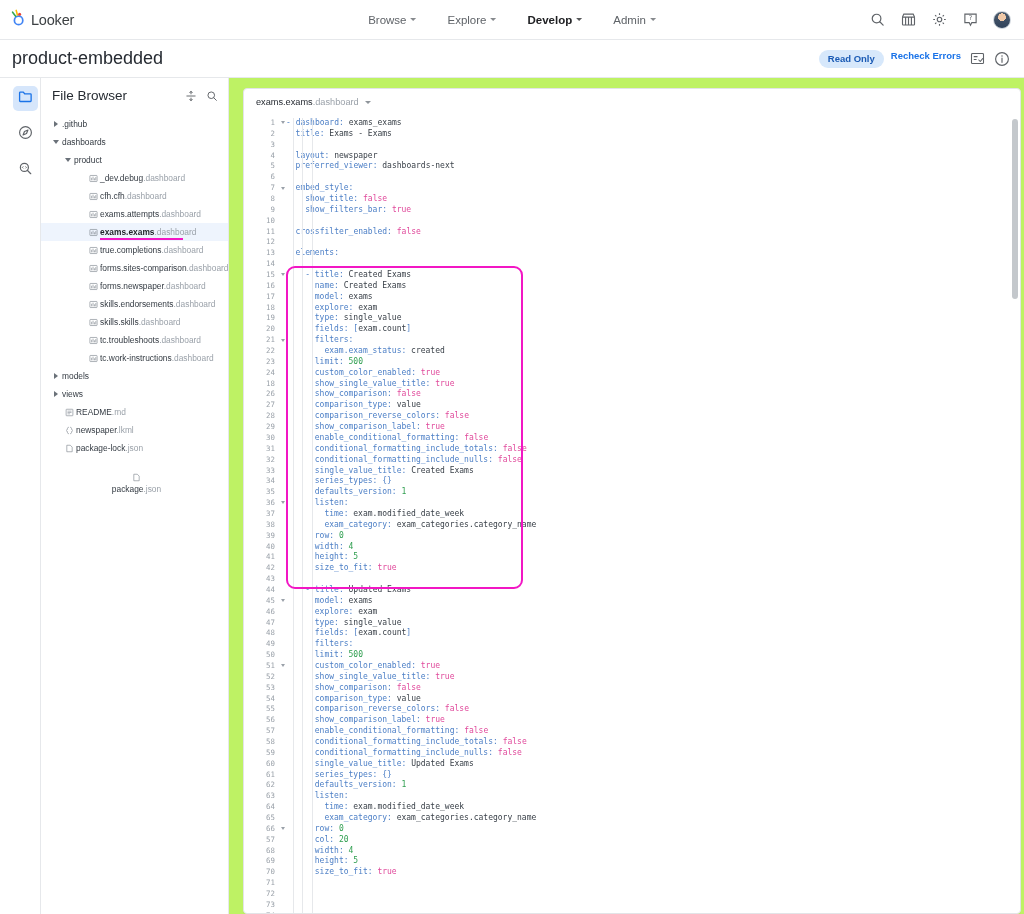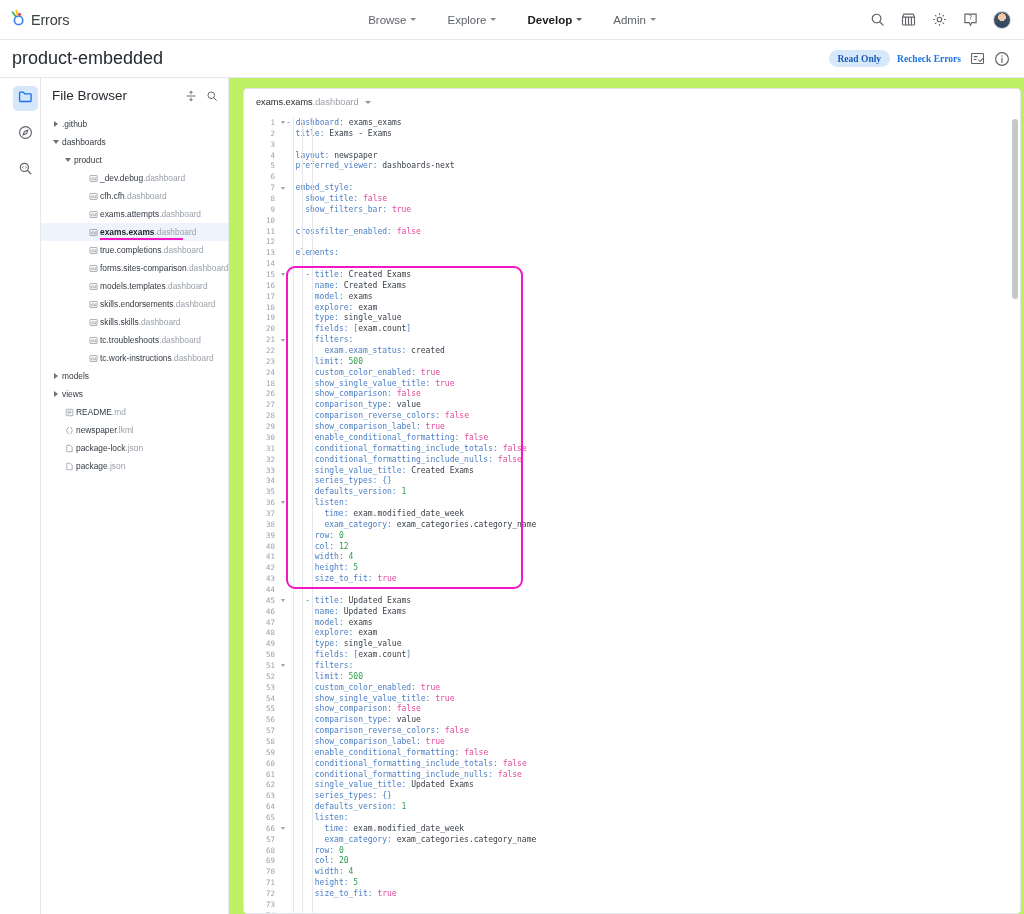--- a/index.html
+++ b/index.html
@@ -43,21 +43,21 @@
     border:1px solid #cfd6dd; cursor:pointer; overflow:hidden;
   }
 
   
   #projbar {
     height:38px; width:100%;
     background:#fff; border-bottom:1px solid #e6e8eb;
     display:flex; align-items:center; padding:0 13px 0 12px;
   }
   #proj-title { font-size:18px; color:#262b32; font-weight:400; }
-  #proj-right { margin-left:auto; display:flex; align-items:center; gap:7px;font-family:Liberation Serif, serif; }
+  #proj-right { margin-left:auto; display:flex; gap:7px; }
   #readonly-badge {
     background:#d7e8fb; color:#1a5ab4; font-size:9.5px; font-weight:bold;
     padding:3.5px 9px; border-radius:10px; cursor:pointer; white-space:nowrap;
   }
   #recheck-link { color:#1a73e8; font-size:9.5px; font-weight:bold; cursor:pointer; white-space:nowrap; }
   .sq-ic { width:18px;height:18px; color:#5f6368; display:flex;align-items:center;justify-content:center; cursor:pointer; }
 
   
   #workspace { display:flex; height:836px; width:100%; background:#bef264;margin-left:10px; }
 
@@ -156,21 +156,21 @@
 <div id="topnav">
   <div id="logo-area">
     <span>
       <svg width="15" height="17" viewBox="0 0 15 17">
         <circle cx="7.6" cy="11.4" r="4.2" fill="none" stroke="#4285f4" stroke-width="1.7"></circle>
         <path d="M4.6 7.2 L1.6 3.2" stroke="#34a853" stroke-width="1.6" stroke-linecap="round"></path>
         <path d="M6.4 6.0 L5.2 1.4" stroke="#fbbc04" stroke-width="1.6" stroke-linecap="round"></path>
         <circle cx="8.6" cy="5.2" r="1.5" fill="#ea4335"></circle>
       </svg>
     </span>
-    <span id="logo-text">Errors</span>
+    <span id="logo-text">Looker</span>
   </div>
 
   <div id="nav-center">
     <div class="nav-item">
       <span>Browse</span>
       <i class="caret"></i>
     </div>
     <div class="nav-item">
       <span>Explore</span>
       <i class="caret"></i>
@@ -366,21 +366,21 @@
           <span class="fname"><span class="base">forms.sites-comparison</span><span class="ext">.dashboard</span></span>
         </div>
         <div class="tree-row" style="padding-left: 32px;">
           <span class="tw"></span>
           <span class="ficon">
             <svg width="9" height="9" viewBox="0 0 16 16" fill="none" stroke="currentColor" stroke-width="1.1">
               <rect x="1.6" y="2.6" width="12.8" height="10.8" rx="1"></rect>
               <path d="M4.6 10.6V7.4M7.2 10.6V5.4M9.8 10.6V8.4M12 10.6V6.2" stroke-width="1.1" stroke-linecap="round"></path>
             </svg>
           </span>
-          <span class="fname"><span class="base">models.templates</span><span class="ext">.dashboard</span></span>
+          <span class="fname"><span class="base">forms.newspaper</span><span class="ext">.dashboard</span></span>
         </div>
         <div class="tree-row" style="padding-left: 32px;">
           <span class="tw"></span>
           <span class="ficon">
             <svg width="9" height="9" viewBox="0 0 16 16" fill="none" stroke="currentColor" stroke-width="1.1">
               <rect x="1.6" y="2.6" width="12.8" height="10.8" rx="1"></rect>
               <path d="M4.6 10.6V7.4M7.2 10.6V5.4M9.8 10.6V8.4M12 10.6V6.2" stroke-width="1.1" stroke-linecap="round"></path>
             </svg>
           </span>
           <span class="fname"><span class="base">skills.endorsements</span><span class="ext">.dashboard</span></span>
@@ -449,21 +449,21 @@
         </div>
         <div class="tree-row" style="padding-left: 8px;">
           <span class="tw"></span>
           <span class="ficon">
             <svg width="9" height="9" viewBox="0 0 16 16" fill="none" stroke="currentColor" stroke-width="1.1">
               <path d="M3.2 2.2h6.2l3.4 3.4v8.2H3.2z" stroke-linejoin="round"></path>
             </svg>
           </span>
           <span class="fname"><span class="base">package-lock</span><span class="ext">.json</span></span>
         </div>
-        <div class="tree-row" style="padding-left: 8px;">
+        <div class="tree-row" style="padding-left: 8px; flex-direction: column;">
           <span class="tw"></span>
           <span class="ficon">
             <svg width="9" height="9" viewBox="0 0 16 16" fill="none" stroke="currentColor" stroke-width="1.1">
               <path d="M3.2 2.2h6.2l3.4 3.4v8.2H3.2z" stroke-linejoin="round"></path>
             </svg>
           </span>
           <span class="fname"><span class="base">package</span><span class="ext">.json</span></span>
         </div>
       </div>
   </div>
@@ -588,27 +588,25 @@
             <div class="cl" style="padding-left: 36.8px;"><span class="k">enable_conditional_formatting:</span><span class="kv"> </span><span class="bool">false</span></div>
             <div class="cl" style="padding-left: 36.8px;"><span class="k">conditional_formatting_include_totals:</span><span class="kv"> </span><span class="bool">false</span></div>
             <div class="cl" style="padding-left: 36.8px;"><span class="k">conditional_formatting_include_nulls:</span><span class="kv"> </span><span class="bool">false</span></div>
             <div class="cl" style="padding-left: 36.8px;"><span class="k">single_value_title:</span><span class="kv"> Created Exams</span></div>
             <div class="cl" style="padding-left: 36.8px;"><span class="k">series_types:</span><span class="kv"> </span><span class="punc">{}</span></div>
             <div class="cl" style="padding-left: 36.8px;"><span class="k">defaults_version:</span><span class="kv"> </span><span class="num">1</span></div>
             <div class="cl" style="padding-left: 36.8px;"><span class="k">listen:</span></div>
             <div class="cl" style="padding-left: 46.4px;"><span class="k">time:</span><span class="kv"> exam.modified_date_week</span></div>
             <div class="cl" style="padding-left: 46.4px;"><span class="k">exam_category:</span><span class="kv"> exam_categories.category_name</span></div>
             <div class="cl" style="padding-left: 36.8px;"><span class="k">row:</span><span class="kv"> </span><span class="num">0</span></div>
-            <div class="cl" style="padding-left: 36.8px;"><span class="k">col:</span><span class="kv"> </span><span class="num">12</span></div>
             <div class="cl" style="padding-left: 36.8px;"><span class="k">width:</span><span class="kv"> </span><span class="num">4</span></div>
             <div class="cl" style="padding-left: 36.8px;"><span class="k">height:</span><span class="kv"> </span><span class="num">5</span></div>
             <div class="cl" style="padding-left: 36.8px;"><span class="k">size_to_fit:</span><span class="kv"> </span><span class="bool">true</span></div>
             <div class="cl" style="padding-left: 27.2px;">&nbsp;</div>
             <div class="cl" style="padding-left: 27.2px;"><span class="dash">- </span><span class="k">title:</span><span class="kv"> Updated Exams</span></div>
-            <div class="cl" style="padding-left: 36.8px;"><span class="k">name:</span><span class="kv"> Updated Exams</span></div>
             <div class="cl" style="padding-left: 36.8px;"><span class="k">model:</span><span class="kv"> exams</span></div>
             <div class="cl" style="padding-left: 36.8px;"><span class="k">explore:</span><span class="kv"> exam</span></div>
             <div class="cl" style="padding-left: 36.8px;"><span class="k">type:</span><span class="kv"> single_value</span></div>
             <div class="cl" style="padding-left: 36.8px;"><span class="k">fields:</span><span class="kv"> </span><span class="punc">[</span><span class="kv">exam.count</span><span class="punc">]</span></div>
             <div class="cl" style="padding-left: 36.8px;"><span class="k">filters:</span></div>
             <div class="cl" style="padding-left: 36.8px;"><span class="k">limit:</span><span class="kv"> </span><span class="num">500</span></div>
             <div class="cl" style="padding-left: 36.8px;"><span class="k">custom_color_enabled:</span><span class="kv"> </span><span class="bool">true</span></div>
             <div class="cl" style="padding-left: 36.8px;"><span class="k">show_single_value_title:</span><span class="kv"> </span><span class="bool">true</span></div>
             <div class="cl" style="padding-left: 36.8px;"><span class="k">show_comparison:</span><span class="kv"> </span><span class="bool">false</span></div>
             <div class="cl" style="padding-left: 36.8px;"><span class="k">comparison_type:</span><span class="kv"> value</span></div>

